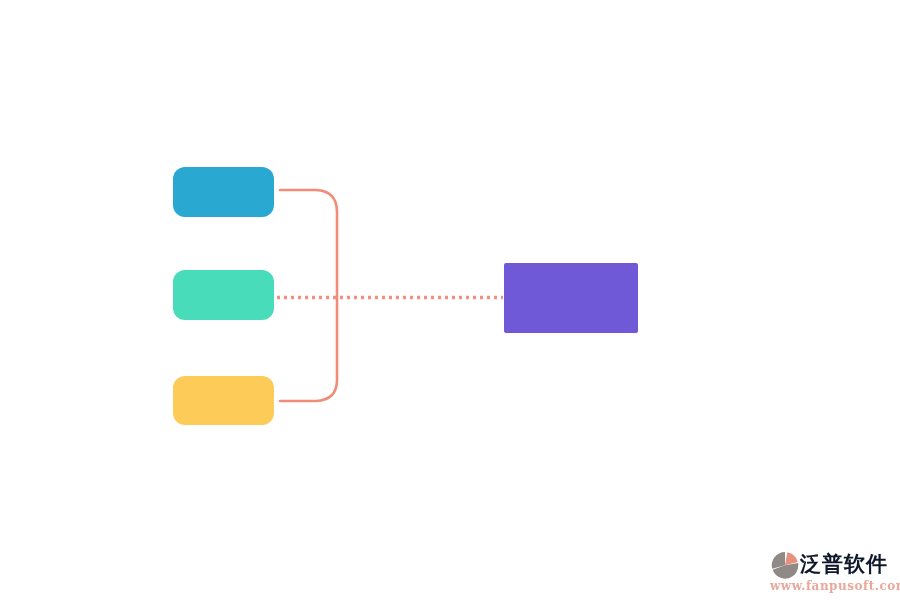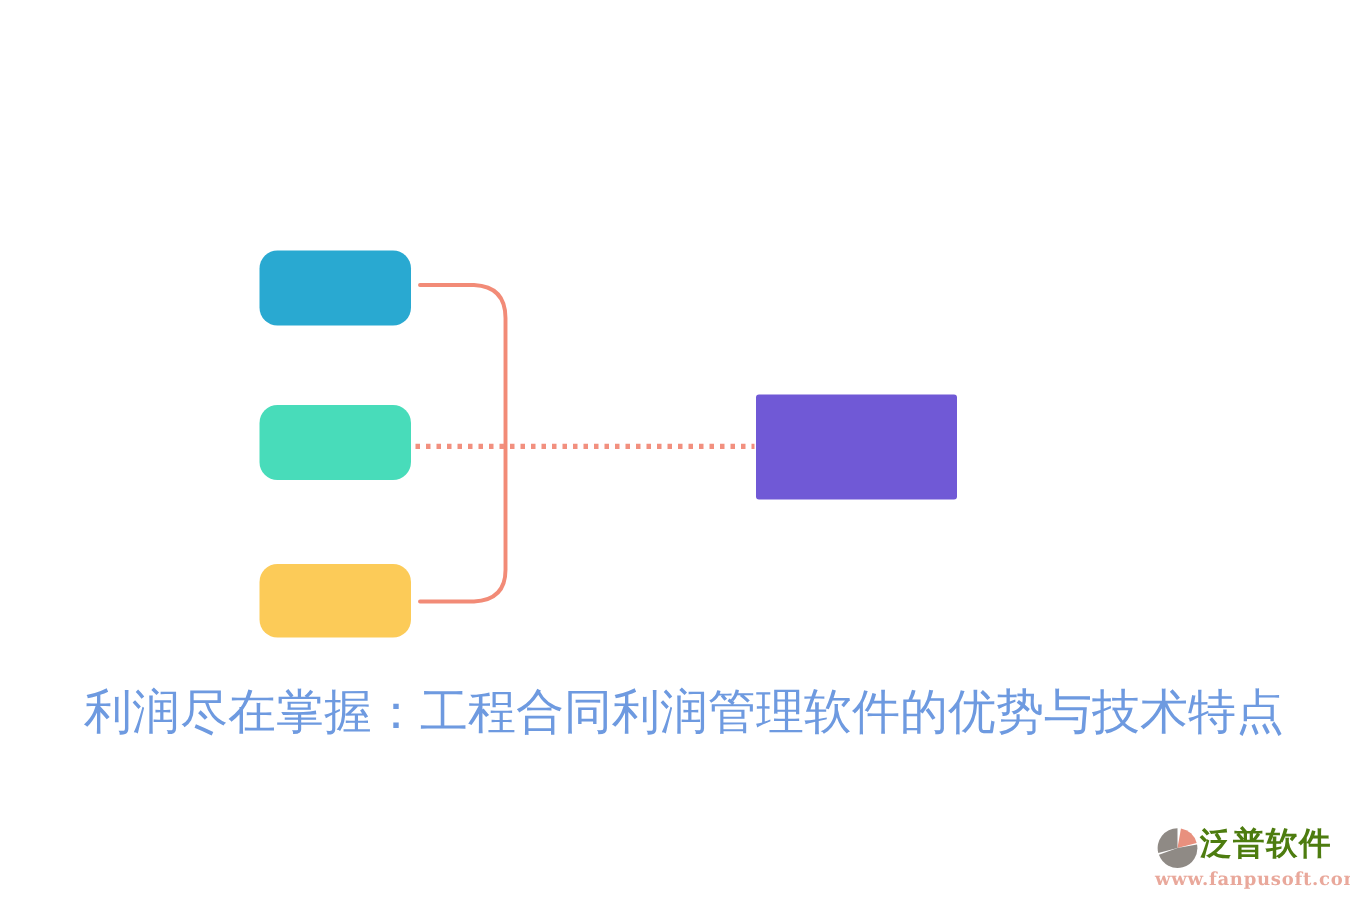--- a/index.html
+++ b/index.html
@@ -79,30 +79,29 @@
     <path d="M 280 190 L 316 190 Q 337 191 337 212 L 337 380 Q 337 400 316 401 L 280 401" fill="none" stroke-width="2.6" stroke-linecap="round" style="stroke: rgb(242, 139, 119);"></path>
     <path d="M 277 297.5 L 503 297.5" fill="none" stroke-width="3.5" stroke-dasharray="3 4" style="stroke: rgb(242, 144, 127);"></path>
   </svg>
 
   <div class="node node-top" style="background-color: rgb(41, 169, 209);"></div>
   <div class="node node-middle" style="background-color: rgb(72, 220, 186);"></div>
   <div class="node node-bottom" style="background-color: rgb(252, 203, 88);"></div>
 
   <div class="node node-root" style="background-color: rgb(112, 89, 214);"></div>
 
-  <div class="title" style="color: rgb(110, 154, 224);">利润尽在掌握：工程合同利润管理软件的优势与技术特点</div>
 
   <div class="watermark">
     <div class="logo-row">
       <svg class="logo-icon" viewBox="0 0 36 40" aria-hidden="true">
 
         <path d="M18 21 L20.8 5.2 A16 16 0 0 1 33.5 16.9 Z" style="fill: rgb(232, 144, 126);"></path>
 
         <path d="M18 21 L33.8 18.2 A16 16 0 0 1 3.0 26.5 Z" style="fill: rgb(143, 138, 133);"></path>
 
         <path d="M18 21 L2.5 25.1 A16 16 0 0 1 18 5 Z" style="fill: rgb(143, 138, 133);"></path>
       </svg>
-      <div class="brand" style="color: #4d7c0f; font-family: Liberation Mono, monospace;">泛普软件</div>
+      <div class="brand" style="color: #0f172a;">泛普软件</div>
     </div>
     <div class="url" style="color: rgb(233, 168, 155);">www.fanpusoft.com</div>
   </div>
 
 </div>
 
 </body></html>

